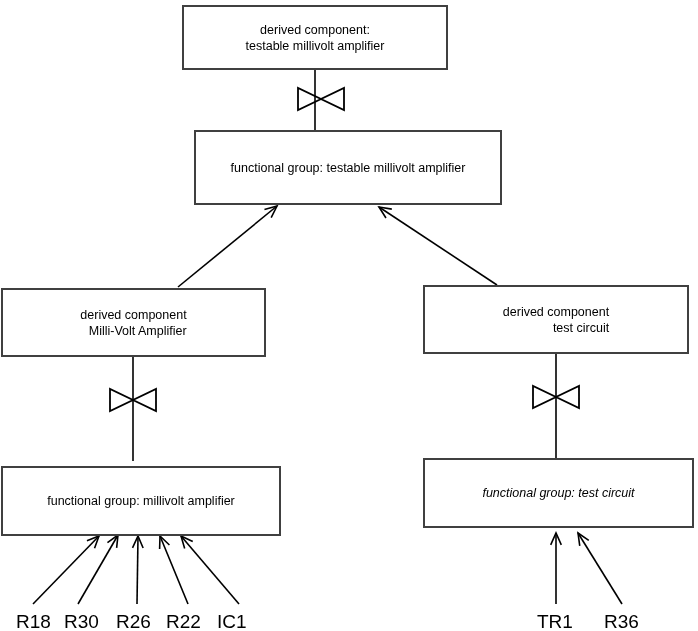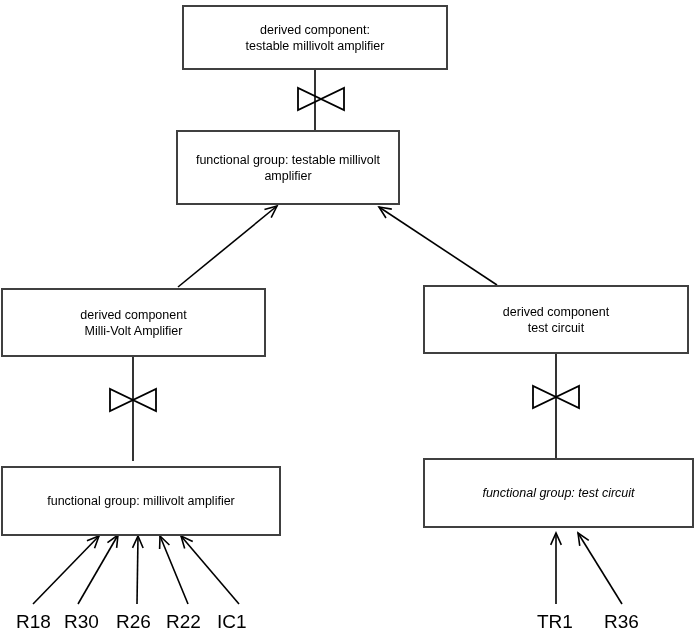--- a/index.html
+++ b/index.html
@@ -32,21 +32,21 @@
     background: #ffffff;
     display: flex;
     align-items: center;
     justify-content: center;
   }
   .node-text {
     font-size: 12.5px;
     line-height: 16px;
     color: #000000;
     white-space: pre-line;
-    text-align: center;
+    text-align: right;
   }
   .node-text.center {
     text-align: center;
   }
   .leaf-label {
     position: absolute;
     font-size: 19px;
     line-height: 15px;
     color: #000000;
     white-space: nowrap;
@@ -91,21 +91,21 @@
       <polyline points="561.3008858897745,544.87015622406 556,533 550.6991141102255,544.87015622406" fill="none" stroke="#000000" stroke-width="1.6"></polyline>
       <line x1="622" y1="604" x2="578" y2="533" stroke="#000000" stroke-width="1.6"></line>
       <polyline points="588.7586085725264,540.2974202005339 578,533 579.746997534075,545.8820805623911" fill="none" stroke="#000000" stroke-width="1.6"></polyline>
     </svg>
 
   <div class="node" style="left:182px; top:5px; width:266px; height:65px;">
     <div class="node-text center">derived component:
 testable millivolt amplifier</div>
   </div>
 
-  <div class="node" style="left:176px; top:130px; width:224px; height:75px;">
+  <div class="node" style="left:194px; top:130px; width:308px; height:75px;">
     <div class="node-text center">functional group: testable millivolt amplifier</div>
   </div>
 
   <div class="node" style="left:1px; top:288px; width:265px; height:69px;">
     <div class="node-text">derived component
 Milli-Volt Amplifier</div>
   </div>
 
   <div class="node" style="left:423px; top:285px; width:266px; height:69px;">
     <div class="node-text">derived component

